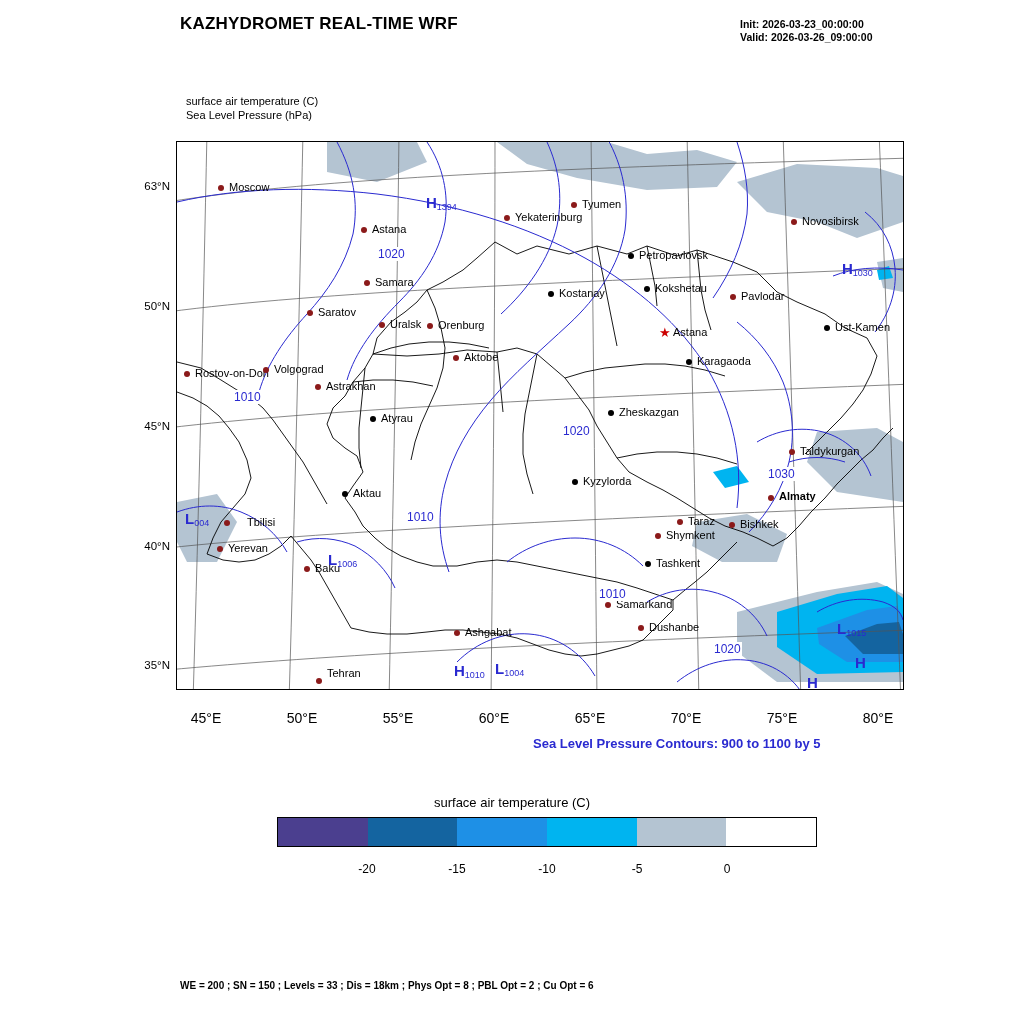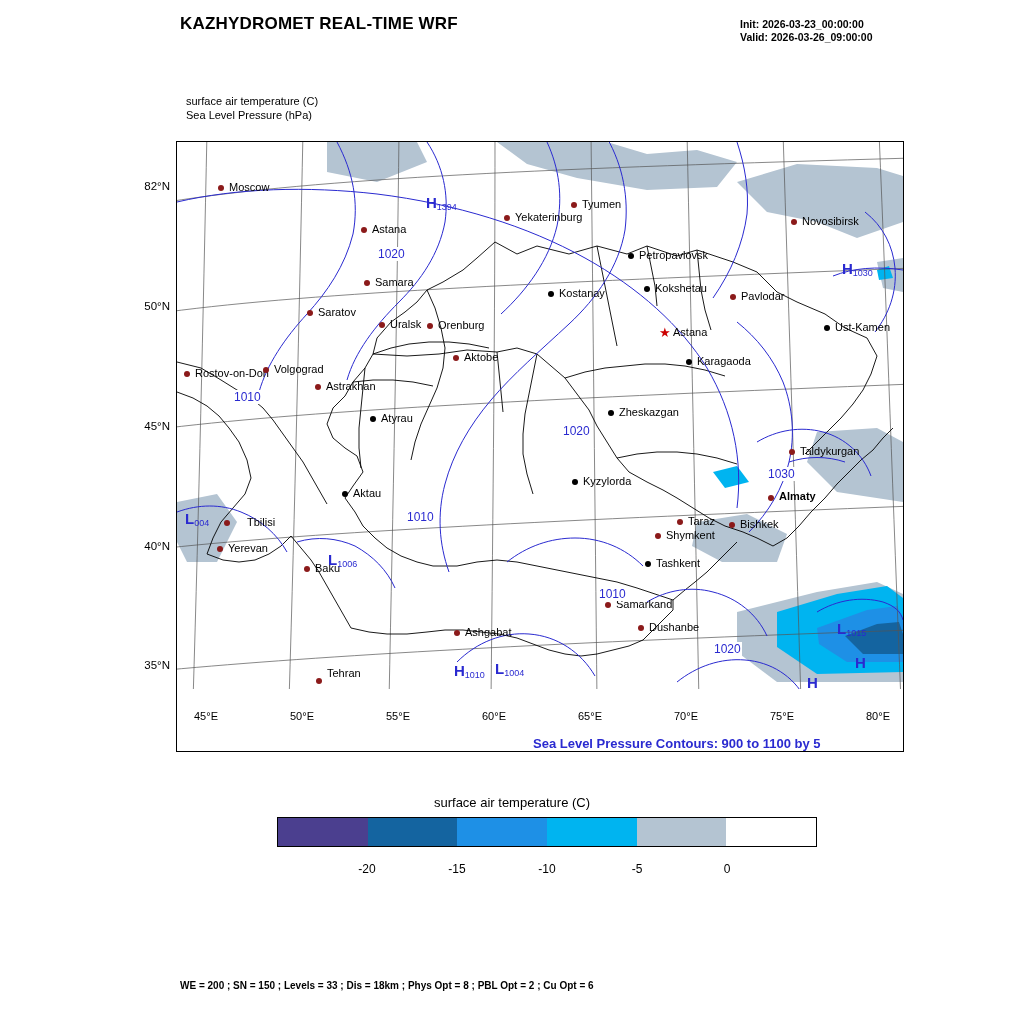--- a/index.html
+++ b/index.html
@@ -14,29 +14,29 @@
   }
   .init-block{
     position:absolute;left:740px;top:18px;
     font-size:10.5px;font-weight:bold;color:#000;line-height:13px;
   }
   .field-labels{
     position:absolute;left:186px;top:94px;
     font-size:11px;color:#000;line-height:14px;
   }
   .map-frame{
-    position:absolute;left:176px;top:141px;width:728px;height:611px;
+    position:absolute;left:176px;top:141px;width:728px;height:549px;
     border:1px solid #000;box-sizing:border-box;overflow:hidden;background:#fff;
   }
   .map-svg{position:absolute;left:0;top:0;}
   .lat-label{
     position:absolute;font-size:11.5px;color:#000;text-align:right;width:60px;
   }
   .lon-label{
-    position:absolute;font-size:11px;color:#000;text-align:center;width:60px;
+    position:absolute;font-size:14px;color:#000;text-align:center;width:60px;
   }
   .contour-note{
     position:absolute;left:533px;top:736px;font-size:13px;color:#2a2ad0;font-weight:bold;
   }
   .cbar-title{
     position:absolute;left:0;top:795px;width:1024px;text-align:center;
     font-size:13px;color:#000;
   }
   .cbar{
     position:absolute;left:277px;top:817px;width:540px;height:30px;
@@ -266,21 +266,21 @@
     <div class="ctr-label" style="left:200px;top:105px">1020</div>
     <div class="ctr-label" style="left:56px;top:248px">1010</div>
     <div class="ctr-label" style="left:385px;top:282px">1020</div>
     <div class="ctr-label" style="left:229px;top:368px">1010</div>
     <div class="ctr-label" style="left:590px;top:325px">1030</div>
     <div class="ctr-label" style="left:421px;top:445px">1010</div>
     <div class="ctr-label" style="left:536px;top:500px">1020</div>
   </div>
 </div>
 
-<div class="lat-label" style="left:110px;top:180px">82°N</div>
+<div class="lat-label" style="left:110px;top:180px">63°N</div>
 <div class="lat-label" style="left:110px;top:300px">50°N</div>
 <div class="lat-label" style="left:110px;top:420px">45°N</div>
 <div class="lat-label" style="left:110px;top:540px">40°N</div>
 <div class="lat-label" style="left:110px;top:659px">35°N</div>
 
 <div class="lon-label" style="left:176px;top:710px">45°E</div>
 <div class="lon-label" style="left:272px;top:710px">50°E</div>
 <div class="lon-label" style="left:368px;top:710px">55°E</div>
 <div class="lon-label" style="left:464px;top:710px">60°E</div>
 <div class="lon-label" style="left:560px;top:710px">65°E</div>

